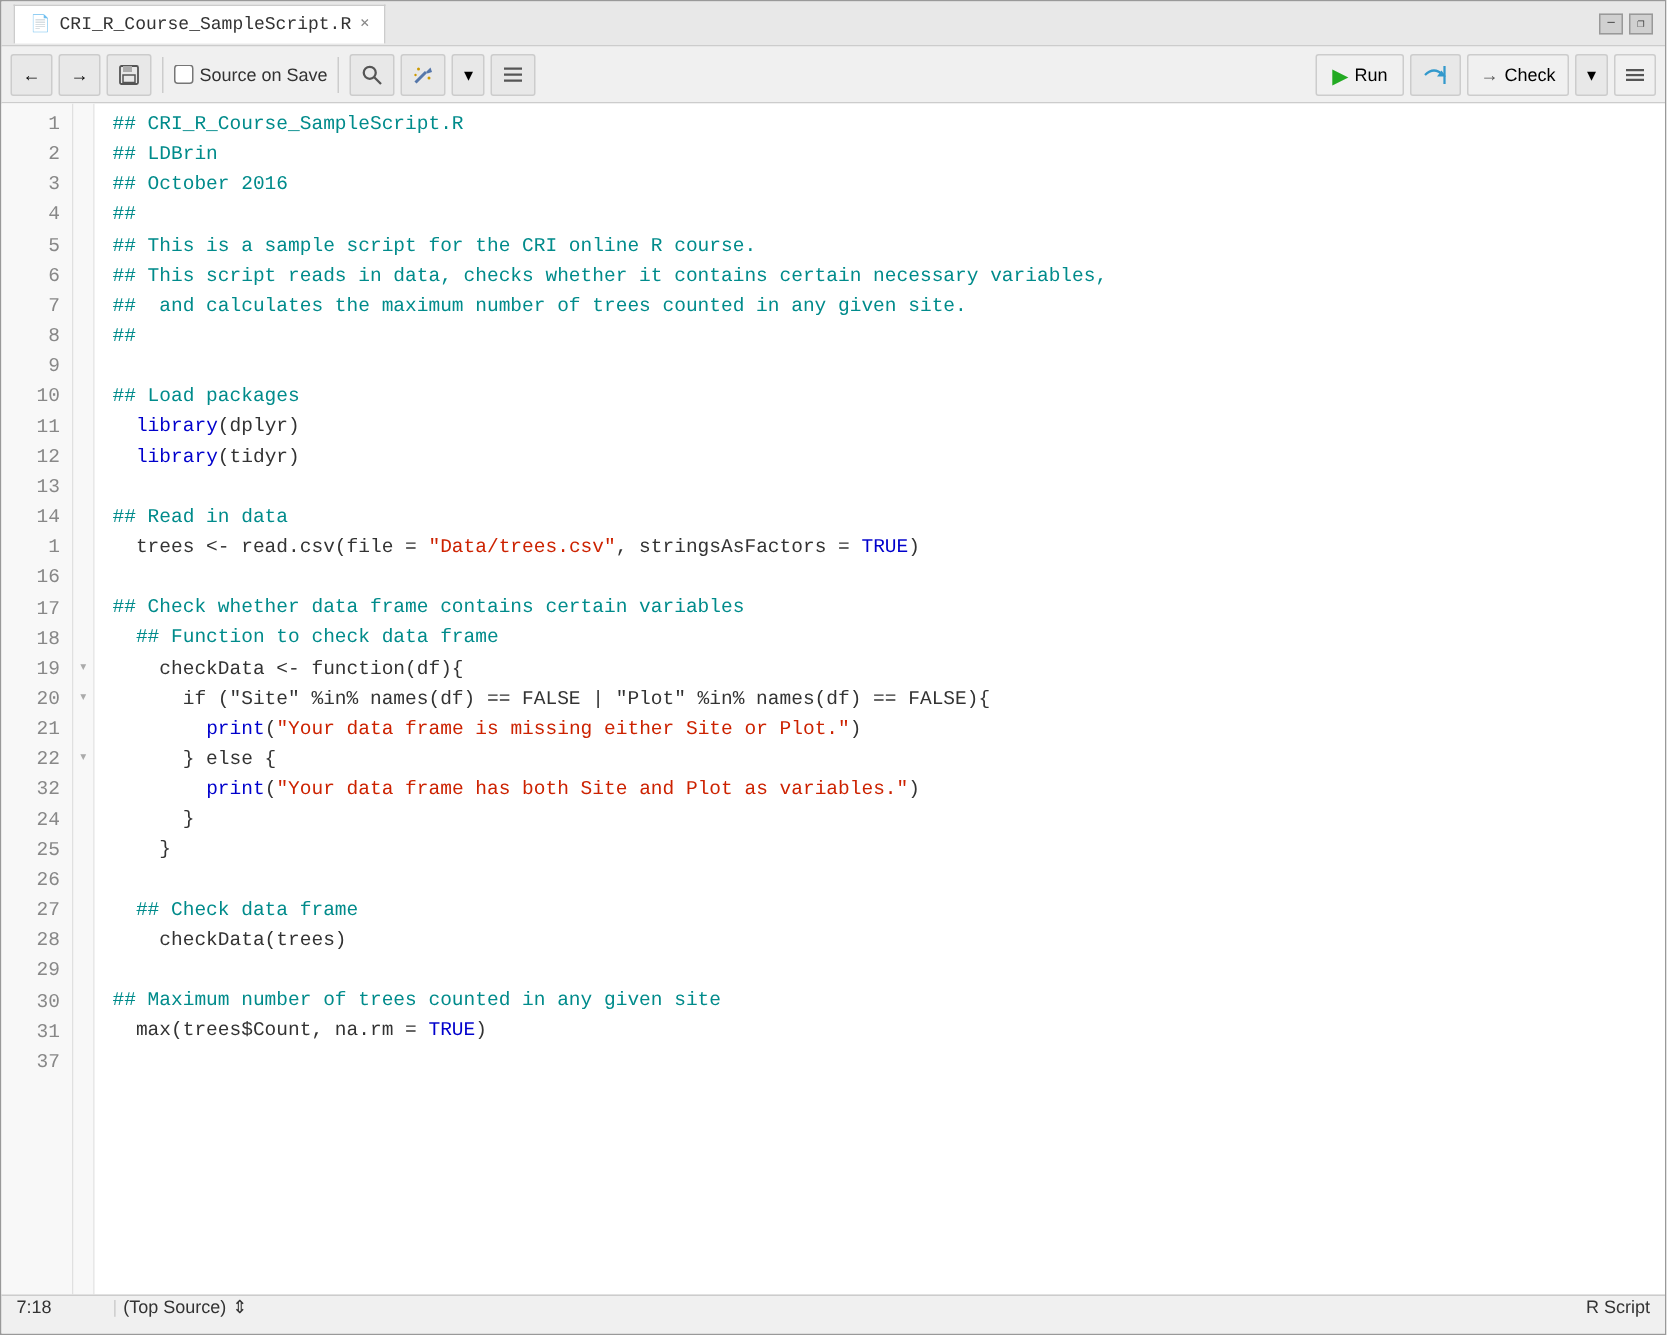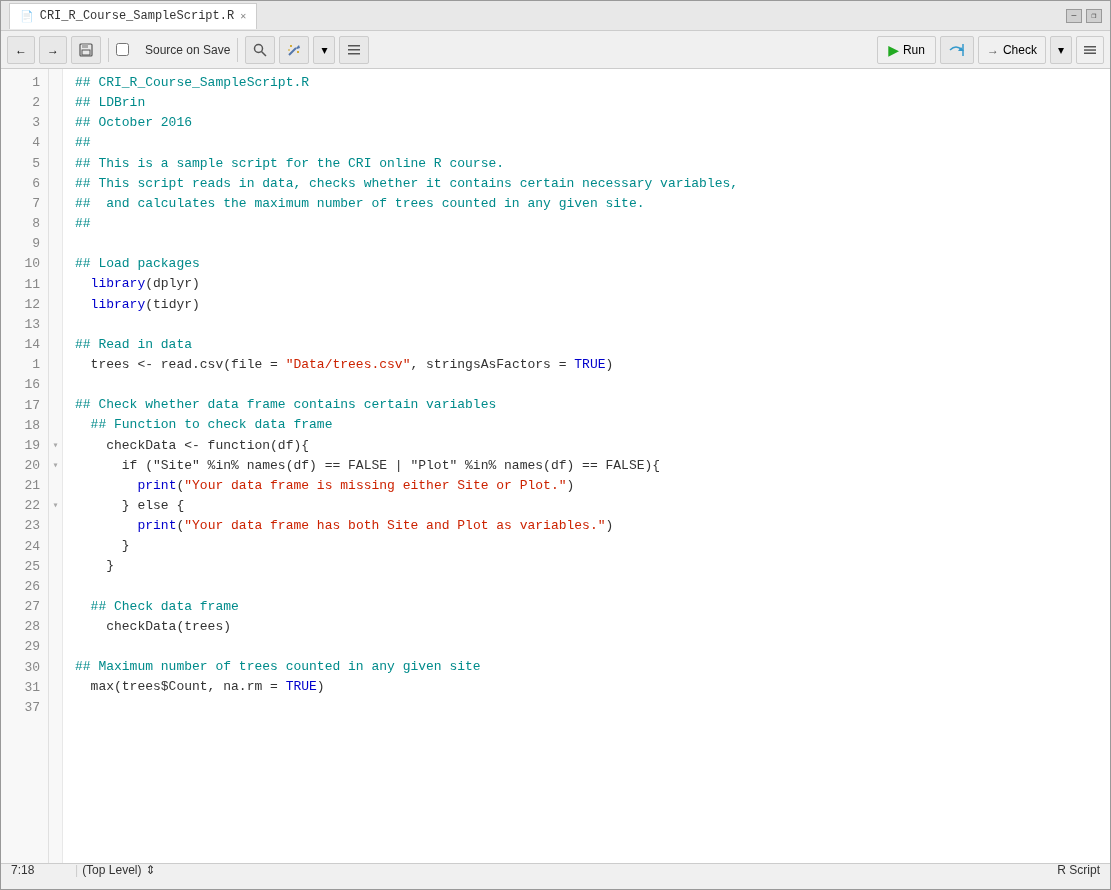--- a/index.html
+++ b/index.html
@@ -95,21 +95,21 @@
       height: 24px;
       background: #ccc;
       margin: 0 3px;
     }
     .toolbar-spacer {
       flex: 1;
     }
     .checkbox-label {
       display: flex;
       align-items: center;
-      gap: 16px;
+      gap: 4px;
       font-size: 12px;
       font-family: Arial, sans-serif;
     }
     .run-btn {
       background: #f0f0f0;
       border: 1px solid #ccc;
       padding: 3px 10px;
       font-size: 12px;
       cursor: pointer;
       border-radius: 2px;
@@ -194,22 +194,22 @@
       height: 20.15px;
       display: flex;
       align-items: center;
       text-align: center;
     }
     
     .status-bar {
       background: #f0f0f0;
       border-top: 1px solid #ccc;
       display: flex;
-      align-items: flex-end;
-      padding: 12px 10px;
+      align-items: flex-start;
+      padding: 0 10px;
       height: 26px;
       min-height: 26px;
       font-size: 12px;
       font-family: Arial, sans-serif;
       color: #333;
     }
     .status-cursor {
       min-width: 60px;
     }
     .status-sep { color: #ccc; margin: 0 4px; }
@@ -325,21 +325,21 @@
         <div class="line-num-item">13</div>
         <div class="line-num-item">14</div>
         <div class="line-num-item">1</div>
         <div class="line-num-item">16</div>
         <div class="line-num-item">17</div>
         <div class="line-num-item">18</div>
         <div class="line-num-item">19</div>
         <div class="line-num-item">20</div>
         <div class="line-num-item">21</div>
         <div class="line-num-item">22</div>
-        <div class="line-num-item">23</div>
+        <div class="line-num-item">32</div>
         <div class="line-num-item">24</div>
         <div class="line-num-item">25</div>
         <div class="line-num-item">26</div>
         <div class="line-num-item">27</div>
         <div class="line-num-item">28</div>
         <div class="line-num-item">29</div>
         <div class="line-num-item">30</div>
         <div class="line-num-item">31</div>
         <div class="line-num-item">37</div>
       </div>
@@ -379,18 +379,18 @@
         <div class="fold-marker"></div>
       </div>
 
     <div class="code-content" id="code-content"><div class="code-line"><span style="color: rgb(0, 139, 139);">## CRI_R_Course_SampleScript.R</span></div><div class="code-line"><span style="color: rgb(0, 139, 139);">## LDBrin</span></div><div class="code-line"><span style="color: rgb(0, 139, 139);">## October 2016</span></div><div class="code-line"><span style="color: rgb(0, 139, 139);">##</span></div><div class="code-line"><span style="color: rgb(0, 139, 139);">## This is a sample script for the CRI online R course.</span></div><div class="code-line"><span style="color: rgb(0, 139, 139);">## This script reads in data, checks whether it contains certain necessary variables,</span></div><div class="code-line"><span style="color: rgb(0, 139, 139);">##  and calculates the maximum number of trees counted in any given site.</span></div><div class="code-line"><span style="color: rgb(0, 139, 139);">##</span></div><div class="code-line"></div><div class="code-line"><span style="color: rgb(0, 139, 139);">## Load packages</span></div><div class="code-line"><span style="color: rgb(51, 51, 51);">  </span><span style="color: rgb(0, 0, 204);">library</span><span style="color: rgb(51, 51, 51);">(</span><span style="color: rgb(51, 51, 51);">dplyr</span><span style="color: rgb(51, 51, 51);">)</span></div><div class="code-line"><span style="color: rgb(51, 51, 51);">  </span><span style="color: rgb(0, 0, 204);">library</span><span style="color: rgb(51, 51, 51);">(</span><span style="color: rgb(51, 51, 51);">tidyr</span><span style="color: rgb(51, 51, 51);">)</span></div><div class="code-line"></div><div class="code-line"><span style="color: rgb(0, 139, 139);">## Read in data</span></div><div class="code-line"><span style="color: rgb(51, 51, 51);">  trees &lt;- read.csv(file = </span><span style="color: rgb(204, 34, 0);">"Data/trees.csv"</span><span style="color: rgb(51, 51, 51);">, stringsAsFactors = </span><span style="color: rgb(0, 0, 204);">TRUE</span><span style="color: rgb(51, 51, 51);">)</span></div><div class="code-line"></div><div class="code-line"><span style="color: rgb(0, 139, 139);">## Check whether data frame contains certain variables</span></div><div class="code-line"><span style="color: rgb(0, 139, 139);">  ## Function to check data frame</span></div><div class="code-line"><span style="color: rgb(51, 51, 51);">    checkData &lt;- function(df){</span></div><div class="code-line"><span style="color: rgb(51, 51, 51);">      if ("Site" %in% names(df) == FALSE | "Plot" %in% names(df) == FALSE){</span></div><div class="code-line"><span style="color: rgb(51, 51, 51);">        </span><span style="color: rgb(0, 0, 204);">print</span><span style="color: rgb(51, 51, 51);">(</span><span style="color: rgb(204, 34, 0);">"Your data frame is missing either Site or Plot."</span><span style="color: rgb(51, 51, 51);">)</span></div><div class="code-line"><span style="color: rgb(51, 51, 51);">      } else {</span></div><div class="code-line"><span style="color: rgb(51, 51, 51);">        </span><span style="color: rgb(0, 0, 204);">print</span><span style="color: rgb(51, 51, 51);">(</span><span style="color: rgb(204, 34, 0);">"Your data frame has both Site and Plot as variables."</span><span style="color: rgb(51, 51, 51);">)</span></div><div class="code-line"><span style="color: rgb(51, 51, 51);">      }</span></div><div class="code-line"><span style="color: rgb(51, 51, 51);">    }</span></div><div class="code-line"></div><div class="code-line"><span style="color: rgb(0, 139, 139);">  ## Check data frame</span></div><div class="code-line"><span style="color: rgb(51, 51, 51);">    checkData(trees)</span></div><div class="code-line"></div><div class="code-line"><span style="color: rgb(0, 139, 139);">## Maximum number of trees counted in any given site</span></div><div class="code-line"><span style="color: rgb(51, 51, 51);">  max(trees$Count, na.rm = </span><span style="color: rgb(0, 0, 204);">TRUE</span><span style="color: rgb(51, 51, 51);">)</span></div><div class="code-line"></div></div>
   </div>
 
   <div class="status-bar">
     <span class="status-cursor">7:18</span>
     <span class="status-sep">|</span>
     <span class="status-level">
-      <span>(Top Level)</span>
+      <span>(Top Source)</span>
       <span>⇕</span>
     </span>
     <span class="status-right">R Script</span>
   </div>
 </div>
 
 </body></html>

